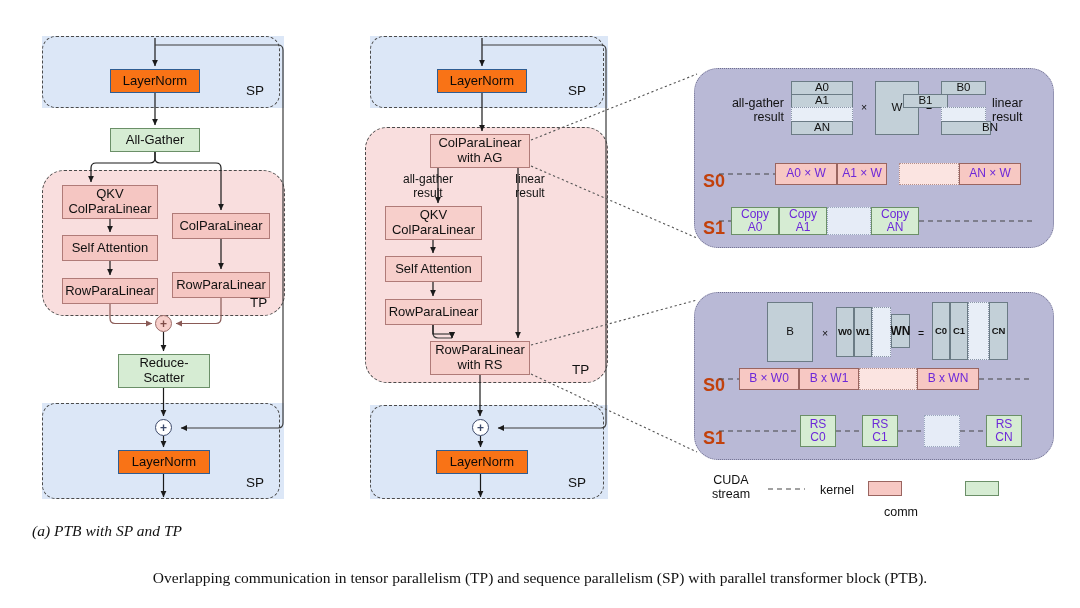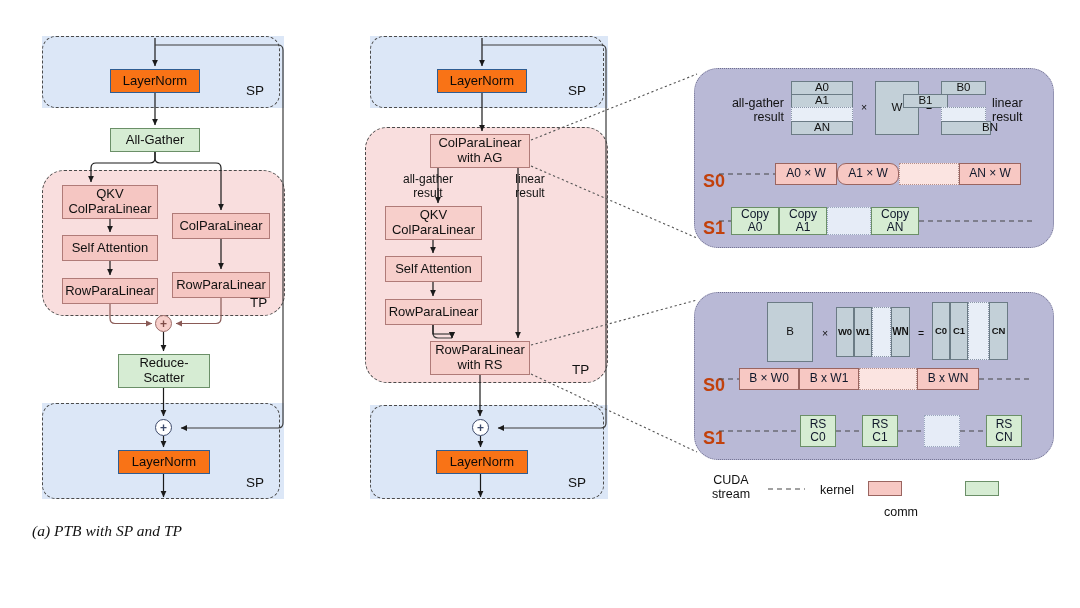--- a/index.html
+++ b/index.html
@@ -82,21 +82,21 @@
     display:flex;align-items:center;justify-content:center;
     font-size:11.5px;color:#111;line-height:1;
   }
   .mcell.empty{background:#e8eef7;border:1px dotted #8a96a8;}
   .mcell.plain{background:#c3d0d8;border:1px solid #6b7b85;}
 
   .tcell{
     position:absolute;box-sizing:border-box;
     display:flex;align-items:center;justify-content:center;
     text-align:center;white-space:pre-line;
-    font-size:12px;line-height:1.1;color:#0f172a;
+    font-size:12px;line-height:1.1;color:#6d28d9;
   }
   .tcell.kernel{background:#f7c8c3;border:1px solid #9a6560;}
   .tcell.kernel-fade{background:#fbe4e1;border:1px dotted #b58f8b;}
   .tcell.comm{background:#d6ecd3;border:1px solid #6b8f68;}
   .tcell.comm-fade{background:#e6ecf7;border:1px dotted #9aa6bd;}
 
   .plabel{
     position:absolute;font-size:12.5px;color:#111;line-height:1.15;
     text-align:center;white-space:pre-line;
   }
@@ -227,21 +227,21 @@
   <div class="mcell" style="left:941px;top:81px;width:45px;height:14px;">B0</div>
   <div class="mcell" style="left:903px;top:94px;width:45px;height:14px;">B1</div>
   <div class="mcell empty" style="left:941px;top:107px;width:45px;height:15px;"></div>
   <div class="mcell" style="left:941px;top:121px;width:45px;height:14px;padding-left:48px;">BN</div>
 
   <div class="plabel rt" style="left:992px;top:96px;width:60px;">linear
 result</div>
 
   <div class="slabel" style="left:703px;top:172px;">S0</div>
   <div class="tcell kernel" style="left:775px;top:163px;width:62px;height:22px;">A0 × W</div>
-  <div class="tcell kernel" style="left:837px;top:163px;width:62px;height:22px;border-radius:9px;">A1 × W</div>
+  <div class="tcell kernel" style="left:837px;top:163px;width:50px;height:22px;">A1 × W</div>
   <div class="tcell kernel-fade" style="left:899px;top:163px;width:60px;height:22px;"></div>
   <div class="tcell kernel" style="left:959px;top:163px;width:62px;height:22px;">AN × W</div>
 
   <div class="slabel" style="left:703px;top:219px;">S1</div>
   <div class="tcell comm" style="left:731px;top:207px;width:48px;height:28px;">Copy
 A0</div>
   <div class="tcell comm" style="left:779px;top:207px;width:48px;height:28px;">Copy
 A1</div>
   <div class="tcell comm-fade" style="left:827px;top:207px;width:44px;height:28px;"></div>
   <div class="tcell comm" style="left:871px;top:207px;width:48px;height:28px;">Copy
@@ -249,21 +249,21 @@
 
   <div class="pcard" style="left:694px;top:292px;width:360px;height:168px;"></div>
 
   <div class="mcell plain" style="left:767px;top:302px;width:46px;height:60px;">B</div>
 
   <div class="op small" style="left:822px;top:328px;">×</div>
 
   <div class="mcell" style="left:836px;top:307px;width:18px;height:50px;font-size:9.5px;font-weight:700;">W0</div>
   <div class="mcell" style="left:854px;top:307px;width:18px;height:50px;font-size:9.5px;font-weight:700;">W1</div>
   <div class="mcell empty" style="left:872px;top:307px;width:19px;height:50px;"></div>
-  <div class="mcell" style="left:891px;top:307px;width:19px;height:50px;font-size:10px;font-weight:700;">WN</div>
+  <div class="mcell" style="left:891px;top:314px;width:19px;height:34px;font-size:12px;font-weight:700;">WN</div>
 
   <div class="op small" style="left:918px;top:328px;">=</div>
 
   <div class="mcell" style="left:932px;top:302px;width:18px;height:58px;font-size:9.5px;font-weight:700;">C0</div>
   <div class="mcell" style="left:950px;top:302px;width:18px;height:58px;font-size:9.5px;font-weight:700;">C1</div>
   <div class="mcell empty" style="left:968px;top:302px;width:21px;height:58px;"></div>
   <div class="mcell" style="left:989px;top:302px;width:19px;height:58px;font-size:9.5px;font-weight:700;">CN</div>
 
   <div class="slabel" style="left:703px;top:376px;">S0</div>
   <div class="tcell kernel" style="left:739px;top:368px;width:60px;height:22px;">B × W0</div>
@@ -281,20 +281,21 @@
 CN</div>
 
   <div class="legtext" style="left:702px;top:473px;width:58px;">CUDA
 stream</div>
   <div class="legtext" style="left:812px;top:483px;width:50px;">kernel</div>
   <div class="legswatch kernel" style="left:868px;top:481px;width:34px;height:15px;"></div>
   <div class="legtext" style="left:879px;top:483px;width:44px;margin-top:22px;">comm</div>
   <div class="legswatch comm" style="left:965px;top:481px;width:34px;height:15px;"></div>
 
 
+  <div class="maincap" style="top:570px;">Overlapping communication in tensor parallelism (TP) and sequence parallelism (SP) with parallel transformer block (PTB).</div>
 
   <svg class="overlay">
     <defs>
       <marker id="ah" markerWidth="7" markerHeight="7" refX="5.4" refY="2.6" orient="auto">
         <path d="M0,0 L5.6,2.6 L0,5.2 z" fill="#1a1a1a"></path>
       </marker>
       <marker id="ahp" markerWidth="7" markerHeight="7" refX="5.4" refY="2.6" orient="auto">
         <path d="M0,0 L5.6,2.6 L0,5.2 z" fill="#8a5a56"></path>
       </marker>
     </defs>

